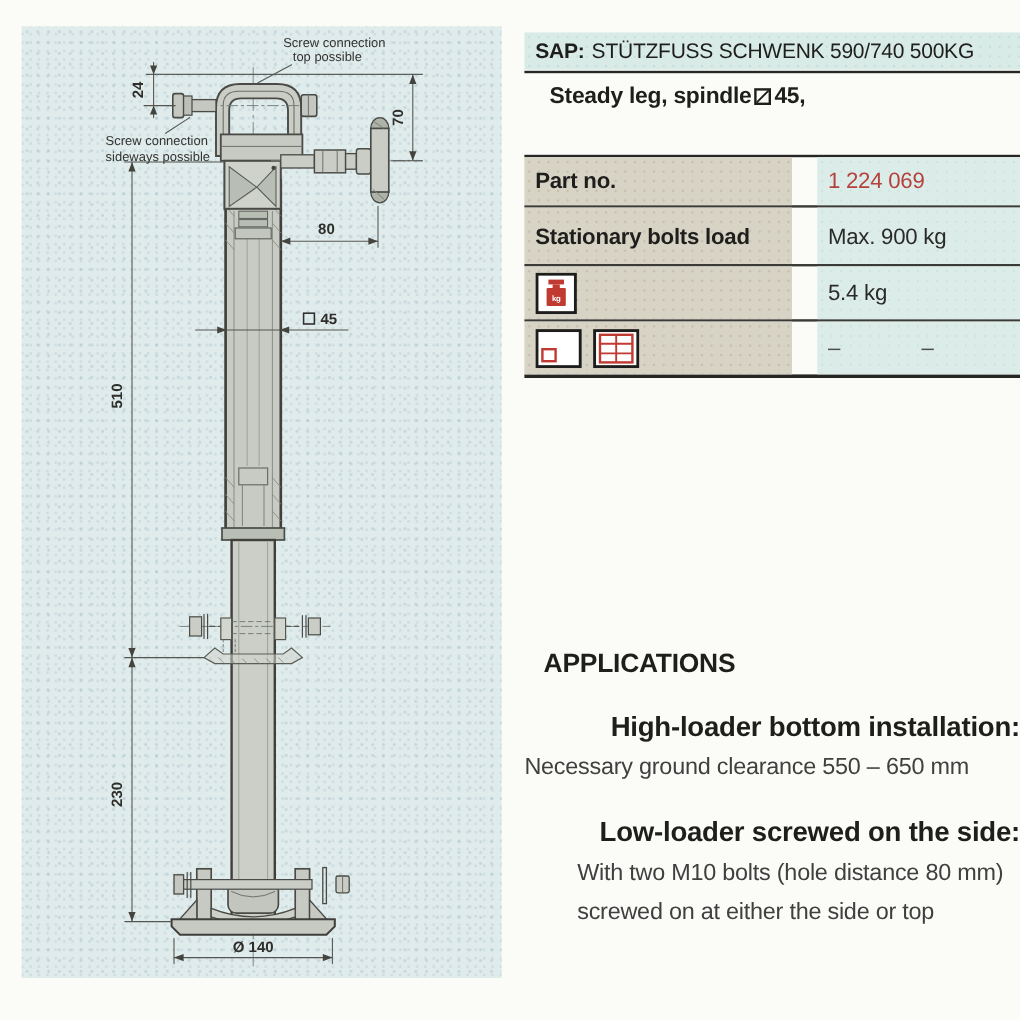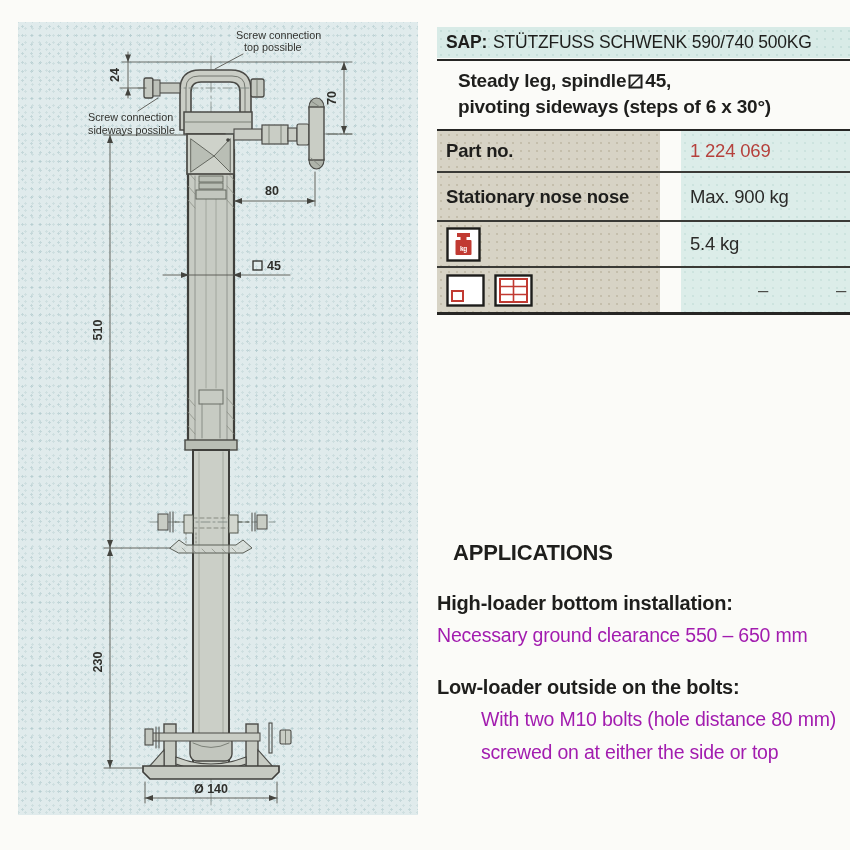--- a/index.html
+++ b/index.html
@@ -49,31 +49,31 @@
     background-image:radial-gradient(rgba(140,128,95,.25) 1px, transparent 1.3px);
     background-size:8px 8px;
     font-weight:bold;font-size:18.5px;letter-spacing:-0.2px;
   }
   .cell-value{
     width:178px;box-sizing:border-box;padding-left:9px;
     display:flex;align-items:center;
     background-color:#dcede9;
     background-image:radial-gradient(rgba(120,170,165,.15) 1px, transparent 1.3px);
     background-size:8px 8px;
-    font-size:18.5px;letter-spacing:-0.2px;color:#2a2a28;text-align:right;
+    font-size:18.5px;letter-spacing:-0.2px;color:#2a2a28;
   }
   .h40{height:40px;} .h47{height:47px;} .h44{height:44px;}
   .part-no{color:#b5413c;}
   .dash-val{display:inline-block;width:78px;color:#4c4c48;}
 
   
   .apps{position:absolute;left:437px;top:540px;width:413px;}
   .apps h2{margin:0 0 26px 16px;font-size:22px;letter-spacing:-0.2px;}
-  .app-sec h3{margin:0 0 4px 0;font-size:20px;letter-spacing:-0.2px;}
-  .app-sec p{margin:0 0 24px 0;font-size:19.5px;line-height:33px;letter-spacing:-0.2px;color:#a21caf;}
+  .app-sec h3{margin:0 0 4px 0;font-size:23px;letter-spacing:-0.2px;text-align:right;}
+  .app-sec p{margin:0 0 24px 0;font-size:19.5px;line-height:33px;letter-spacing:-0.2px;color:#404040;}
   .app-sec.narrow p{width:362px;margin-left:44px;}
 
   
   .icon-box{display:block;}
 </style>
 </head>
 <body>
 
 <div class="drawing-panel"></div>
 
@@ -249,31 +249,30 @@
   <b>SAP:</b>
   <span>STÜTZFUSS SCHWENK 590/740 500KG</span>
 </div>
 <div class="rule rule-1"></div>
 
 <div class="product-title">
   <span>Steady leg, spindle</span><svg class="sq-sym" width="15" height="15" viewBox="0 0 15 15">
       <rect x="1.5" y="1.5" width="12" height="12" fill="none" stroke="#1e1e1c" stroke-width="2"></rect>
       <path d="M2.5,12.5 L12.5,2.5" stroke="#1e1e1c" stroke-width="1.6"></path>
     </svg><span>45,</span><br>
-  <span>pivoting sideways (steps of 6 x 30°)</span>
 </div>
 <div class="rule rule-2"></div>
 
 <div class="spec-table">
   <div class="spec-row h40">
     <div class="cell-label">Part no.</div>
     <div class="cell-value part-no">1 224 069</div>
   </div>
   <div class="spec-row h47">
-    <div class="cell-label">Stationary nose nose</div>
+    <div class="cell-label">Stationary bolts load</div>
     <div class="cell-value">Max. 900 kg</div>
   </div>
   <div class="spec-row h44">
     <div class="cell-label">
       <svg class="icon-box" width="35" height="35" viewBox="0 0 35 35">
         <rect x="1.5" y="1.5" width="32" height="32" fill="#ffffff" stroke="#1d1d1b" stroke-width="2.4"></rect>
         <rect x="11" y="6" width="13" height="4" fill="#c13a32"></rect>
         <rect x="14.5" y="10" width="6" height="3.5" fill="#c13a32"></rect>
         <rect x="9.5" y="13" width="16" height="15" rx="1" fill="#c13a32"></rect>
         <text x="17.5" y="24" text-anchor="middle" font-size="6.5" font-weight="bold" fill="#ffffff" font-family="Liberation Sans, sans-serif">kg</text>
@@ -300,16 +299,16 @@
   </div>
 </div>
 
 <div class="apps">
   <h2>APPLICATIONS</h2>
   <div class="app-sec">
     <h3>High-loader bottom installation:</h3>
     <p>Necessary ground clearance 550 – 650 mm</p>
   </div>
   <div class="app-sec narrow">
-    <h3>Low-loader outside on the bolts:</h3>
+    <h3>Low-loader screwed on the side:</h3>
     <p>With two M10 bolts (hole distance 80 mm) screwed on at either the side or top</p>
   </div>
 </div>
 
 </body></html>

